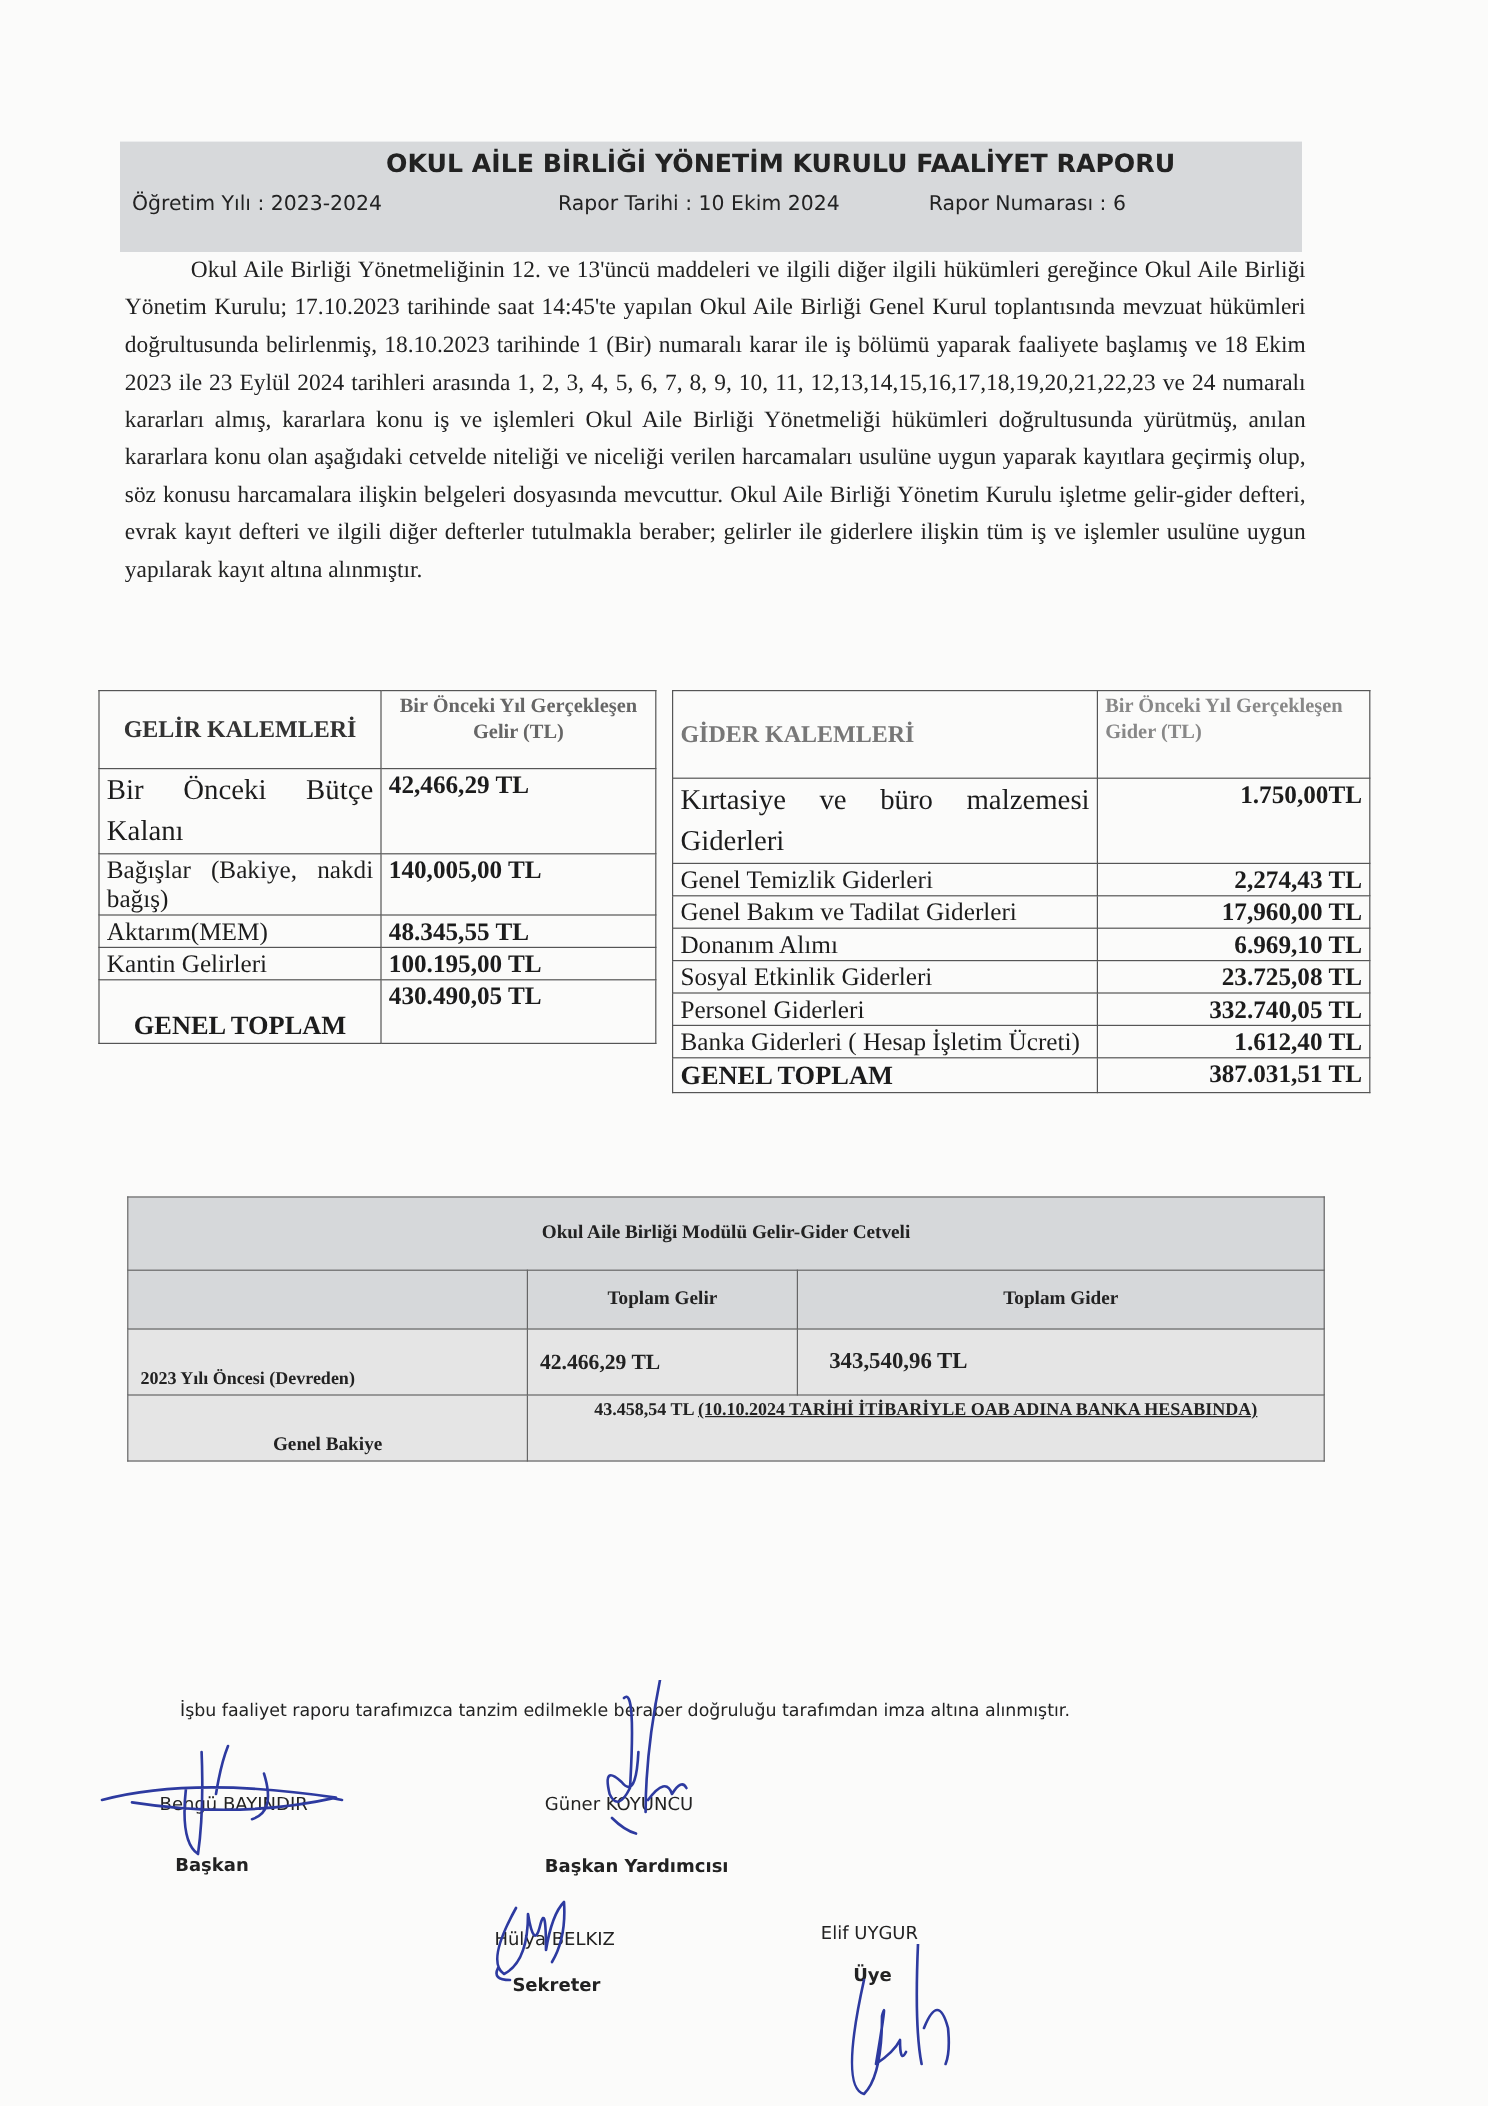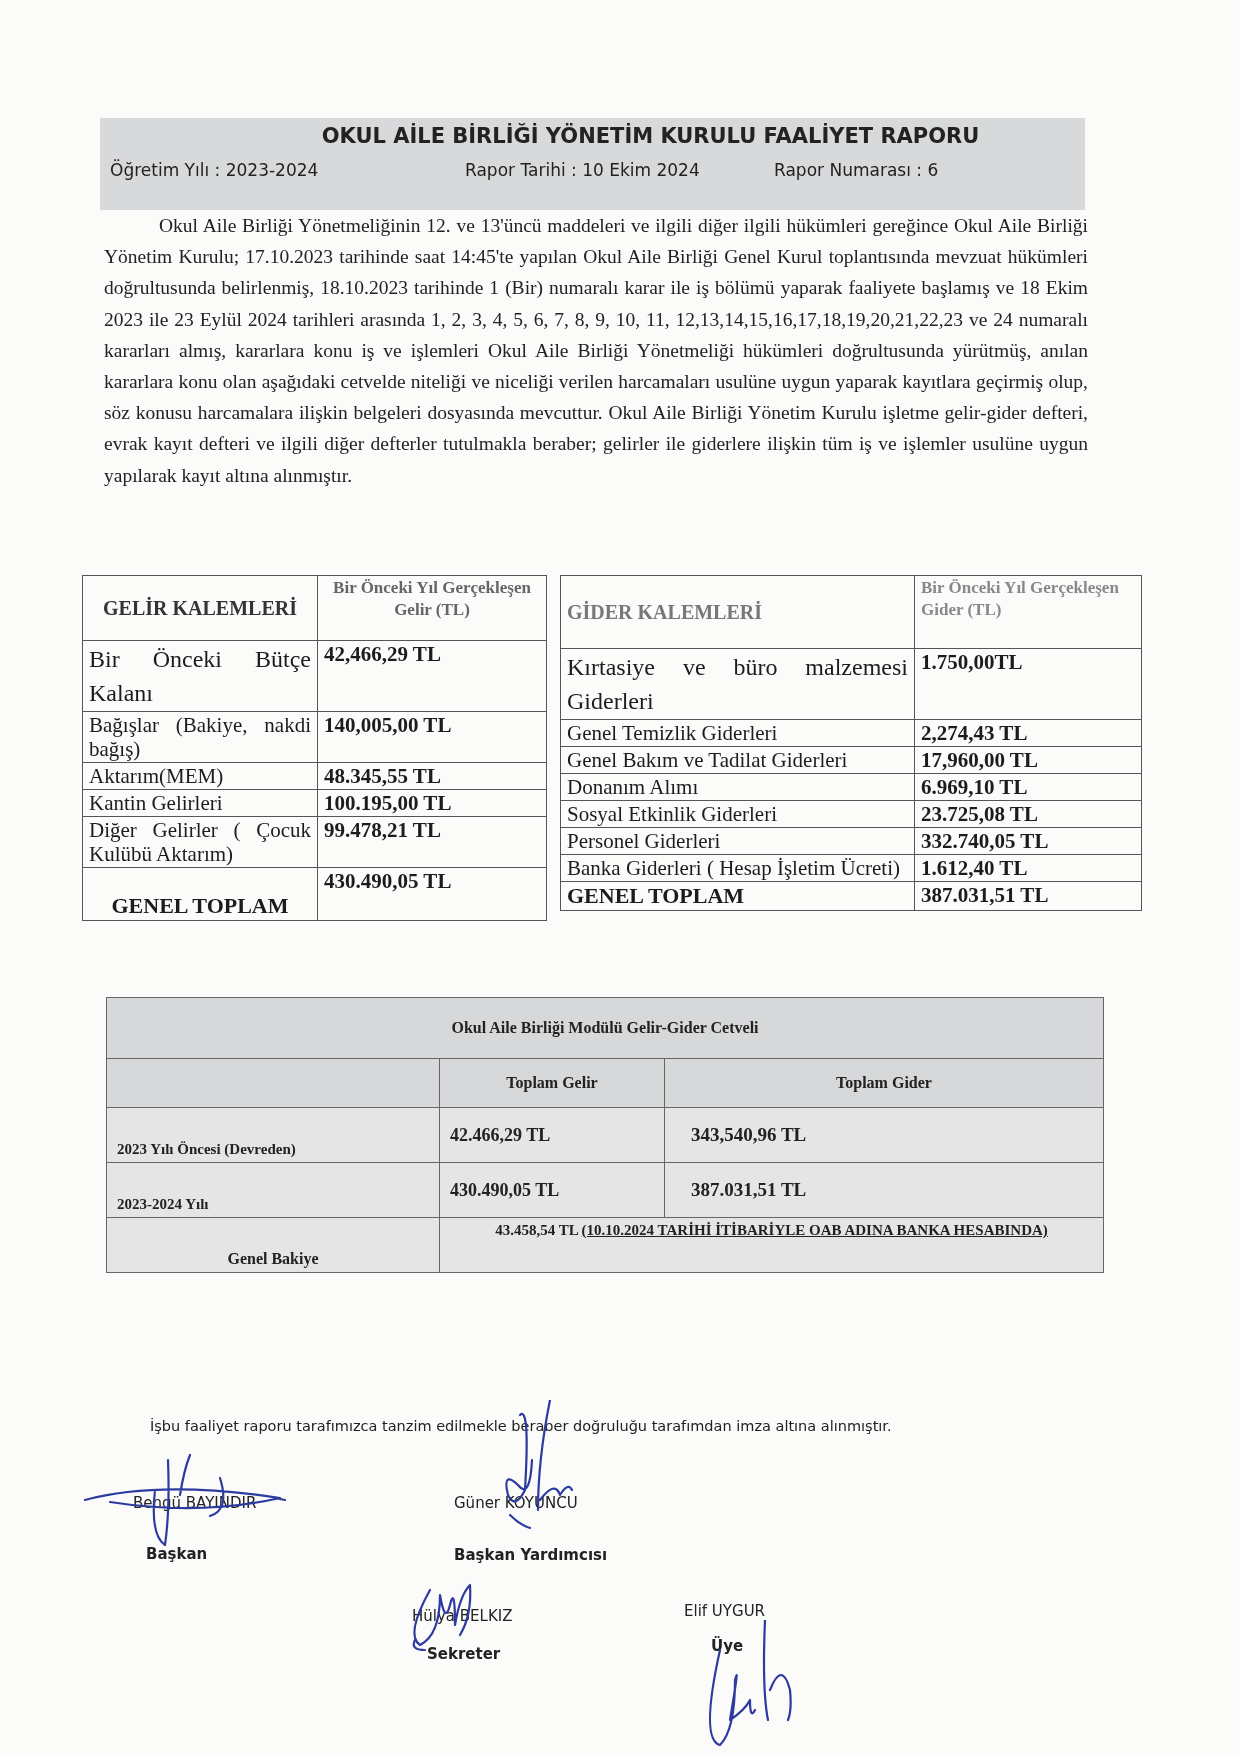--- a/index.html
+++ b/index.html
@@ -35,21 +35,21 @@
     font-family: "Liberation Serif", serif;
   }
   .gelir { left: 82px; top: 575px; width: 465px; }
   .gider { left: 560px; top: 575px; width: 582px; }
   .tbl .hdr-label { font-weight: bold; font-size: 20px; text-align: center; vertical-align: middle; color:#333; }
   .tbl .hdr-col { font-weight: bold; font-size: 17px; text-align: center; color:#666; line-height: 22px; }
   .gider .hdr-label { text-align: left; color: #777; }
   .gider .hdr-col { color: #888; text-align: left; }
   .tbl .item { font-size: 21px; line-height: 24px; text-align: justify; }
   .tbl .big { font-size: 24px; line-height: 34px; }
-  .tbl .val { font-weight: bold; font-size: 21px; line-height: 24px; }
+  .tbl .val { font-weight: bold; font-size: 21px; text-align: right; line-height: 24px; }
   .gelir .val { text-align: left; margin-top: 32px; }
   .tbl .total-label { font-weight: bold; font-size: 22px; text-align: center; vertical-align: bottom; }
   .gider .total-label { text-align: left; }
   .summary {
     left: 106px; top: 997px; width: 998px;
     font-family: Liberation Serif, serif; font-size: 16px; color:#222;
     background: #e5e5e5;
   }
   .summary td { border: 1.6px solid #666; padding: 4px 10px; height: 46px; }
   .summary .title-row td { background: #d6d8da; text-align: center; font-weight: bold; height: 52px; }
@@ -100,24 +100,20 @@
   </tr>
   <tr>
     <td class="item">Aktarım(MEM)</td>
     <td class="val">48.345,55 TL</td>
   </tr>
   <tr>
     <td class="item">Kantin Gelirleri</td>
     <td class="val">100.195,00 TL</td>
   </tr>
   <tr>
-    <td class="item">Diğer Gelirler ( Çocuk Kulübü Aktarım)</td>
-    <td class="val">99.478,21 TL</td>
-  </tr>
-  <tr>
     <td class="total-label" style="height:50px">GENEL TOPLAM</td>
     <td class="val">430.490,05 TL</td>
   </tr>
 </tbody>
   </table>
 
 <table class="abs tbl gider">
   <colgroup>
       <col style="width:354px">
       <col>
@@ -176,25 +172,20 @@
     <td></td>
     <td>Toplam Gelir</td>
     <td>Toplam Gider</td>
   </tr>
   <tr>
     <td class="lbl">2023 Yılı Öncesi (Devreden)</td>
     <td class="num">42.466,29 TL</td>
     <td class="num2">343,540,96 TL</td>
   </tr>
   <tr>
-    <td class="lbl">2023-2024 Yılı</td>
-    <td class="num">430.490,05 TL</td>
-    <td class="num2">387.031,51 TL</td>
-  </tr>
-  <tr>
     <td class="bal-lbl">Genel Bakiye</td>
     <td class="bal-val" colspan="2">
       <span>43.458,54 TL</span>
       <u>(10.10.2024 TARİHİ İTİBARİYLE OAB ADINA BANKA HESABINDA)</u>
     </td>
   </tr>
 </tbody>
   </table>
 
 <div class="abs sign-text">İşbu faaliyet raporu tarafımızca tanzim edilmekle beraber doğruluğu tarafımdan imza altına alınmıştır.</div>

